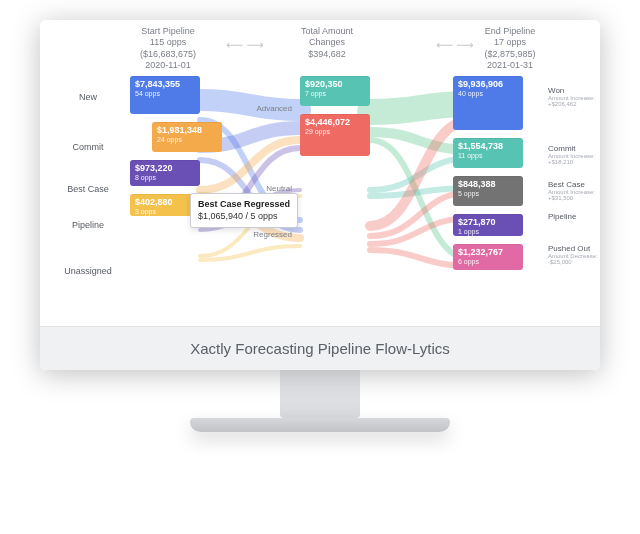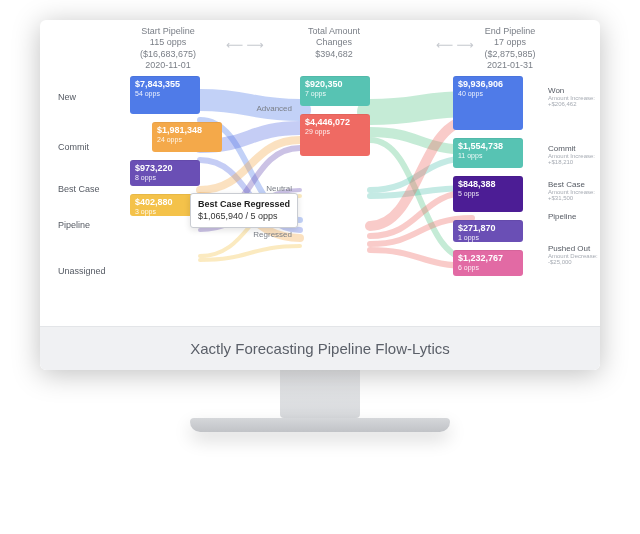--- a/index.html
+++ b/index.html
@@ -46,21 +46,21 @@
     position:relative;width:100%;height:306px;
   }
   
   .col-head{
     position:absolute;top:6px;text-align:center;font-size:9px;color:var(--muted);line-height:1.25;
   }
   .col-head .t1{display:block;}
   .col-head .t2{display:block;}
   .col-head .t3{display:block;}
   .col1{left:88px;width:80px;}
-  .col2{left:249px;width:90px;}
+  .col2{left:242px;width:90px;}
   .col3{left:430px;width:80px;}
   .axis-arrow{
     position:absolute;top:18px;color:#c6c9cf;font-size:12px;
   }
   .arrowL{left:186px;}
   .arrowR{left:396px;}
   
   svg.flows{position:absolute;left:0;top:0;width:560px;height:306px;}
   svg.flows path{fill:none;stroke-linecap:round;opacity:0.35;}
   
@@ -70,21 +70,21 @@
   .nodesC{left:413px;}
   .node{
     position:relative;width:70px;border-radius:3px;color:#fff;
     padding:4px 5px;margin-bottom:8px;
     box-shadow:0 1px 0 rgba(0,0,0,0.05) inset;
   }
   .node .amt{font-weight:700;font-size:9px;line-height:1.1;}
   .node .sub{font-size:7px;opacity:0.9;line-height:1.1;}
   
   .row-label{
-    position:absolute;left:18px;font-size:9px;color:var(--text);text-align:left;width:60px;
+    position:absolute;left:18px;font-size:9px;color:var(--text);text-align:center;width:60px;
   }
   
   .mid-label{
     position:absolute;font-size:8px;color:var(--muted);text-align:right;width:52px;left:200px;
   }
   
   .right-label{
     position:absolute;left:508px;font-size:8px;color:var(--text);width:70px;
   }
   .right-label .ll{font-size:8px;color:var(--text);}
@@ -201,21 +201,21 @@
         </div>
       <div class="nodes nodesC" id="colC">
           <div class="node" style="background: rgb(79, 123, 232); height: 54px;">
             <div class="amt">$9,936,906</div>
             <div class="sub">40 opps</div>
           </div>
           <div class="node" style="background: rgb(87, 195, 179); height: 30px;">
             <div class="amt">$1,554,738</div>
             <div class="sub">11 opps</div>
           </div>
-          <div class="node" style="background: #4c1d95; height: 36px;">
+          <div class="node" style="background: #737373; height: 30px;">
             <div class="amt">$848,388</div>
             <div class="sub">5 opps</div>
           </div>
           <div class="node" style="background: rgb(106, 79, 181); height: 22px;">
             <div class="amt">$271,870</div>
             <div class="sub">1 opps</div>
           </div>
           <div class="node" style="background: rgb(226, 106, 164); height: 26px;">
             <div class="amt">$1,232,767</div>
             <div class="sub">6 opps</div>

